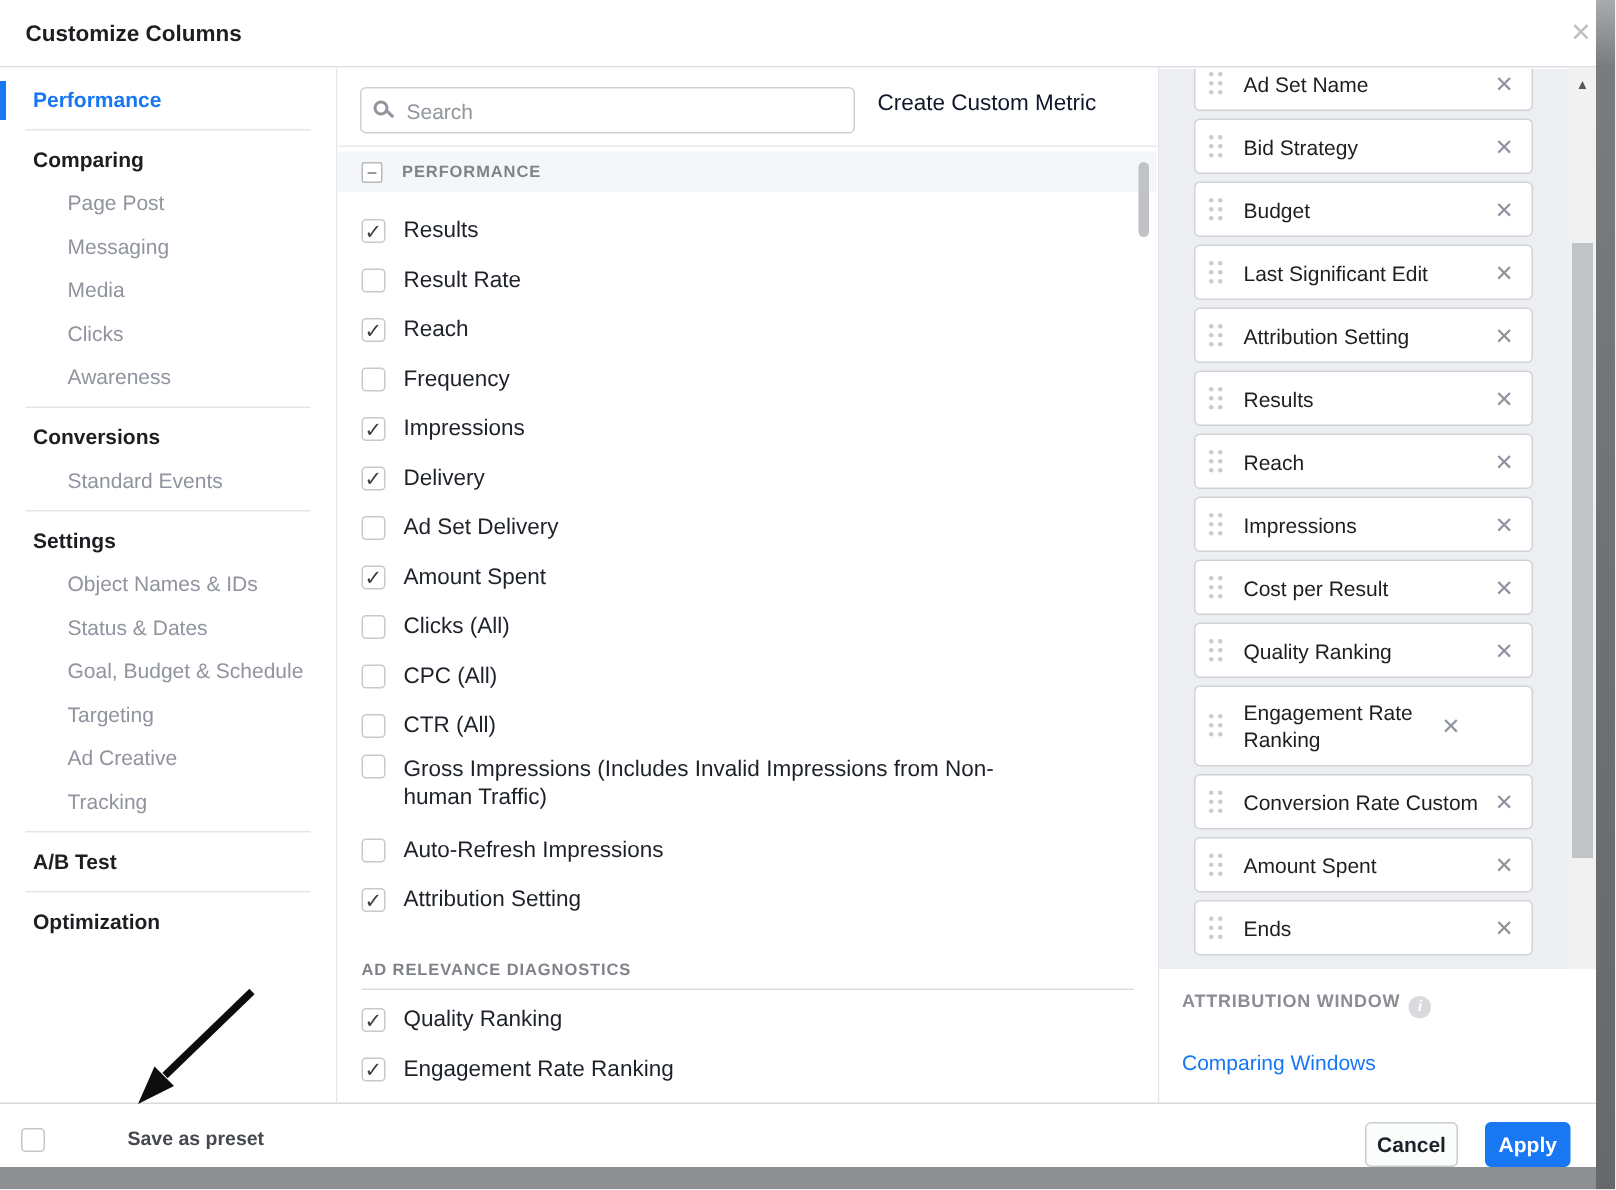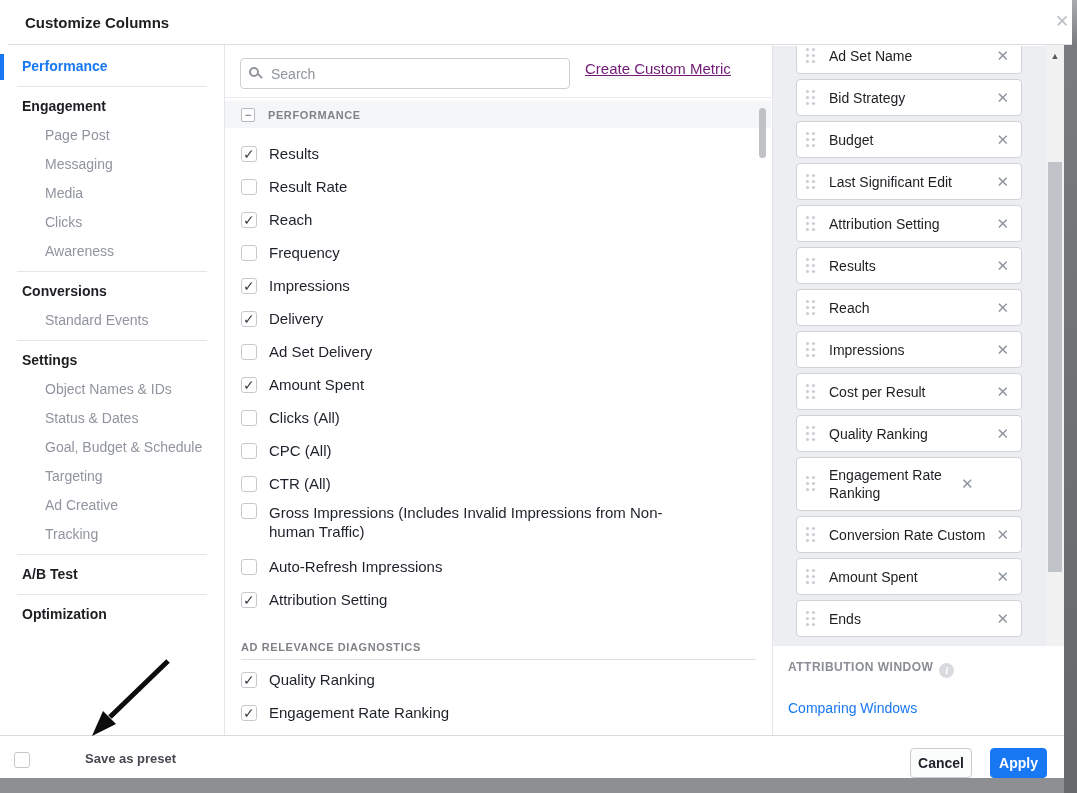--- a/index.html
+++ b/index.html
@@ -7,21 +7,21 @@
   .stage { position:relative; width:1077px; height:793px; overflow:hidden; background:#fff; }
 
   
   .page-scrollbar { position:absolute; left:1064px; top:0; width:13px; height:793px;
     background:linear-gradient(180deg,#a9abad 0px,#797b7e 45px,#6e7072 430px,#66686a 793px); }
   .page-bottom { position:absolute; left:0; top:778px; width:1064px; height:15px; background:#8d8f92; }
 
   .dialog { position:absolute; left:0; top:0; width:1064px; height:778px; background:#fff; }
 
   
-  .titlebar { position:absolute; left:8px; top:0; width:1064px; height:45px; background:#fff; border-bottom:1px solid #dadde1; }
+  .titlebar { position:absolute; left:0; top:0; width:1064px; height:45px; background:#fff; border-bottom:1px solid #dadde1; }
   .title { position:absolute; left:17px; top:0; line-height:45px; font-size:15px; font-weight:bold; color:#1c1e21; }
   .close-x { position:absolute; left:1044px; top:12px; width:20px; height:20px; color:#bdc1c6; font-size:17px; line-height:20px; text-align:center; cursor:pointer; }
 
   
   .vline { position:absolute; top:45px; width:1px; height:690px; background:#e4e6e9; }
   .v1 { left:224px; } .v2 { left:772px; }
 
   
   .sidebar { position:absolute; left:0; top:45px; width:224px; height:690px; background:#fff; padding-top:7px; }
   .sb-row { height:29px; line-height:29px; font-size:14px; cursor:pointer; white-space:nowrap; }
@@ -30,21 +30,21 @@
   .sb-sub { padding-left:45px; color:#90949e; }
   .sb-div { height:1px; background:#e4e6e9; margin:5px 17px; }
   .sel-bar { position:absolute; left:0; top:54px; width:4px; height:26px; background:#1877f2; }
 
   
   .mid { position:absolute; left:225px; top:45px; width:547px; height:690px; background:#fff; }
   .search-box { position:absolute; left:15px; top:13px; width:330px; height:31px; border:1px solid #ccd0d5; border-radius:4px; background:#fff; padding:0 8px 0 30px; font-size:14px; color:#0f766e; font-family:"Liberation Sans",sans-serif; }
   .search-box::placeholder { color:#90949c; }
   .mag { position:absolute; left:24px; top:22px; width:10px; height:10px; border:2px solid #90949c; border-radius:50%; }
   .mag::after { content:""; position:absolute; width:6px; height:2px; background:#90949c; transform:rotate(45deg); right:-6px; bottom:-2px; }
-  .create-link { position:absolute; left:360px; top:15px; font-size:15px; color:#701a75; cursor:pointer;text-decoration:underline; }
+  .create-link { position:absolute; left:360px; top:15px; font-size:15px; color:#0f172a; cursor:pointer; }
   .mid-div { position:absolute; left:0; top:52px; width:547px; height:1px; background:#e9eaed; }
   .band { position:absolute; left:0; top:56px; width:546px; height:27px; background:#f5f6f7; display:flex; align-items:center; padding-left:16px; }
   .collapse-box { width:14px; height:14px; border:1px solid #b6babf; border-radius:2px; background:#fff; color:#606770; font-size:12px; line-height:12px; text-align:center; margin-right:13px; cursor:pointer; }
   .band-label, .subhead-label { font-size:11px; font-weight:bold; color:#7f8389; letter-spacing:0.6px; }
   .rows { position:absolute; left:16px; top:92px; width:522px; }
   .row { height:33px; display:flex; align-items:center; }
   .row.tall { height:50px; align-items:flex-start; padding-top:3px; }
   .cb { width:16px; height:16px; min-width:16px; border:1px solid #c6cace; border-radius:3px; background:#fff; margin-right:12px; position:relative; cursor:pointer; }
   .cb.on::after { content:"✓"; position:absolute; left:1px; top:-1px; font-size:14px; color:#3b3e44; }
   .row .lbl { font-size:15px; color:#1d2129; max-width:400px; line-height:19px; }
@@ -99,21 +99,21 @@
       <span class="title">Customize Columns</span>
       <span class="close-x">✕</span>
     </div>
 
     <div class="vline v1"></div>
     <div class="vline v2"></div>
 
     <div class="sidebar">
       <div class="sb-row sb-head on">Performance</div>
       <div class="sb-div"></div>
-      <div class="sb-row sb-head">Engagement</div>
+      <div class="sb-row sb-head">Comparing</div>
       <div class="sb-row sb-sub">Page Post</div>
       <div class="sb-row sb-sub">Messaging</div>
       <div class="sb-row sb-sub">Media</div>
       <div class="sb-row sb-sub">Clicks</div>
       <div class="sb-row sb-sub">Awareness</div>
       <div class="sb-div"></div>
       <div class="sb-row sb-head">Conversions</div>
       <div class="sb-row sb-sub">Standard Events</div>
       <div class="sb-div"></div>
       <div class="sb-row sb-head">Settings</div>

